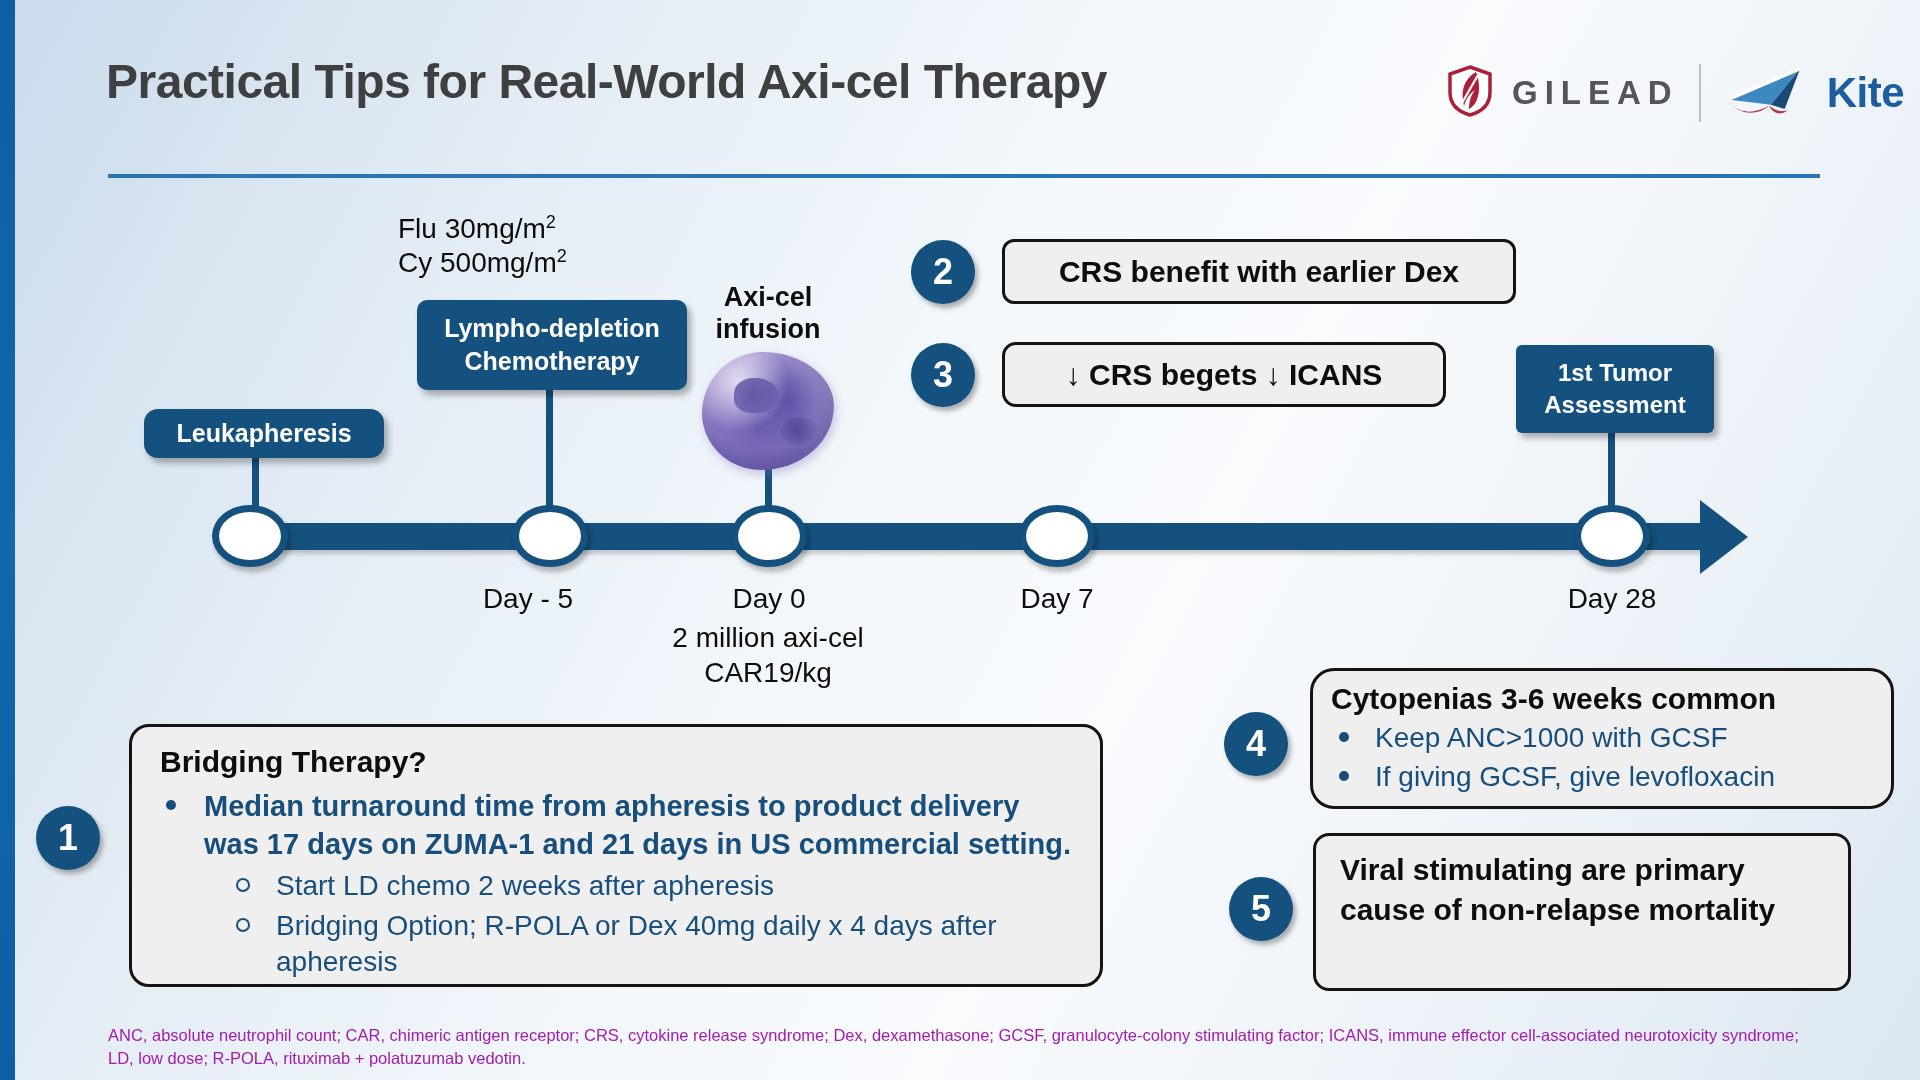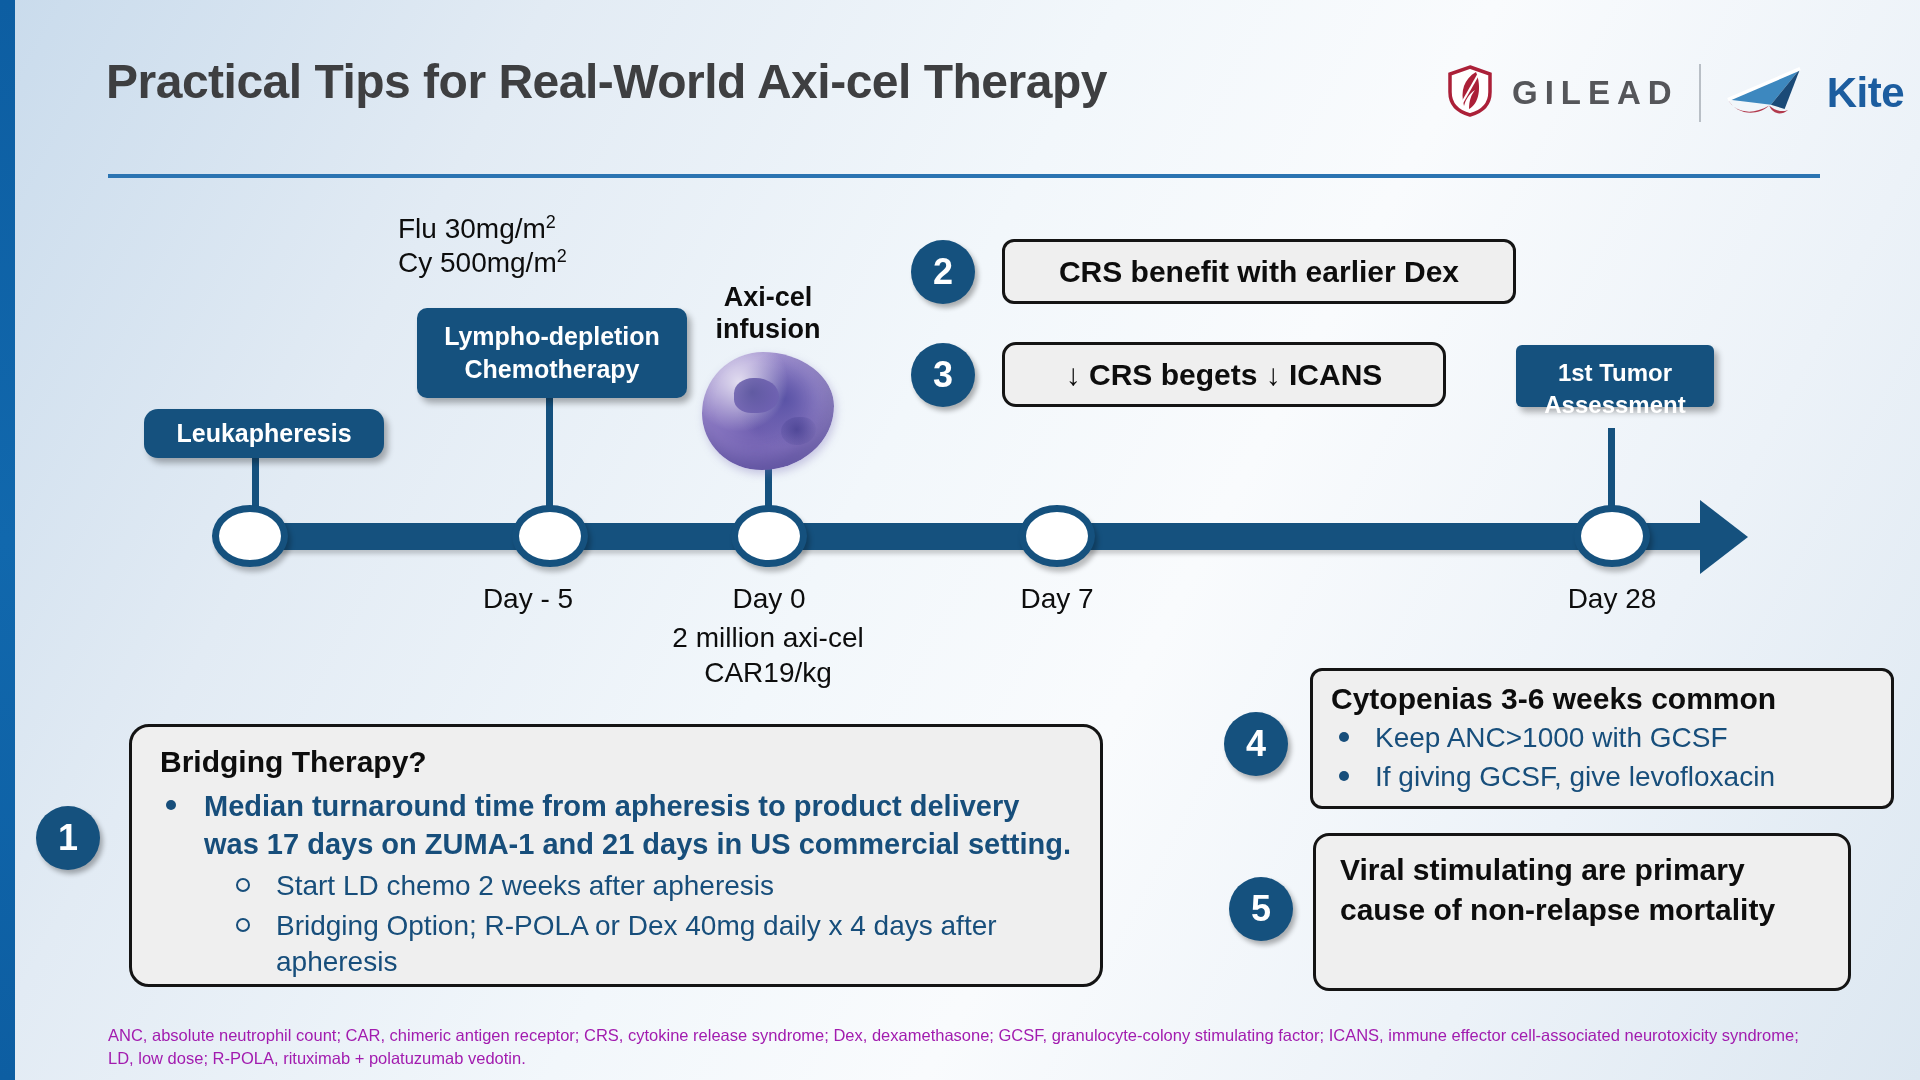--- a/index.html
+++ b/index.html
@@ -33,22 +33,22 @@
     border-left:48px solid #15517e; }
   .node { width:76px; height:62px; background:#fff; border:7px solid #15517e;
     border-radius:50%; top:505px; box-shadow:3px 5px 5px rgba(0,0,0,.25); }
   .conn { width:7px; background:#15517e; }
 
   .pill { background:#15517e; color:#fff; font-weight:bold; text-align:center;
     box-shadow:4px 5px 6px rgba(0,0,0,.30); }
   .leuka-box { left:144px; top:409px; width:240px; height:49px; border-radius:14px;
     font-size:25px; line-height:49px; }
   .chemo-box { left:417px; top:300px; width:270px; height:90px; border-radius:10px;
-    font-size:25px; line-height:1.3; padding-top:12px;margin-top:8px; }
-  .tumor-box { left:1516px; top:345px; width:198px; height:62px; border-radius:6px;
+    font-size:25px; line-height:1.3; padding-top:12px; }
+  .tumor-box { left:1516px; top:345px; width:198px; height:88px; border-radius:6px;
     font-size:24px; line-height:1.35; padding-top:12px; }
 
   .doses { left:398px; top:212px; width:315px; font-size:28px;
     color:#0d0d0d; line-height:1.22; }
   .doses sup { font-size:18px; }
   .axicel-label { left:698px; top:281px; width:140px; text-align:center;
     font-size:27px; font-weight:bold; color:#0d0d0d; line-height:1.2; }
 
   .cell { left:702px; top:352px; width:132px; height:118px;
     border-radius:46% 54% 55% 45% / 52% 46% 54% 48%;
@@ -80,21 +80,21 @@
 
   .box1 { left:129px; top:724px; width:974px; height:263px; border-radius:20px; padding:18px 28px 0 28px; }
   .box1 .b1-title { font-size:30px; font-weight:bold; color:#0d0d0d; }
   .bullet-row { display:flex; margin-top:8px; }
   .dot { flex:0 0 auto; width:10px; height:10px; border-radius:50%; background:#174e7b; margin:13px 0 0 6px; }
   .bullet-text { margin-left:28px; font-size:29px; font-weight:bold; color:#174e7b; line-height:1.32; max-width:960px; }
   .sub-row { display:flex; margin:4px 0 0 76px; }
   .ring { flex:0 0 auto; width:14px; height:14px; border-radius:50%; border:2.5px solid #174e7b; margin-top:10px; }
   .sub-text { margin-left:26px; font-size:28px; color:#174e7b; line-height:1.3; max-width:830px; }
 
-  .box4 { left:1310px; top:668px; width:584px; height:141px; border-radius:12px; padding:11px 18px 0 18px; }
+  .box4 { left:1310px; top:668px; width:584px; height:141px; border-radius:24px; padding:11px 18px 0 18px; }
   .box4 .b4-title { font-size:30px; font-weight:bold; color:#0d0d0d; }
   .b4-row { display:flex; margin-top:4px; }
   .b4-row .dot { margin:12px 0 0 8px; }
   .b4-text { margin-left:26px; font-size:28px; color:#174e7b; line-height:1.25; }
 
   .box5 { left:1313px; top:833px; width:538px; height:158px; border-radius:16px;
     padding:14px 24px 0 24px; font-size:30px; font-weight:bold; color:#0d0d0d; line-height:1.33; }
 
   .footnote { left:108px; top:1024px; width:1700px; font-size:16.5px; color:#a21caf; line-height:1.38; }
 </style>

